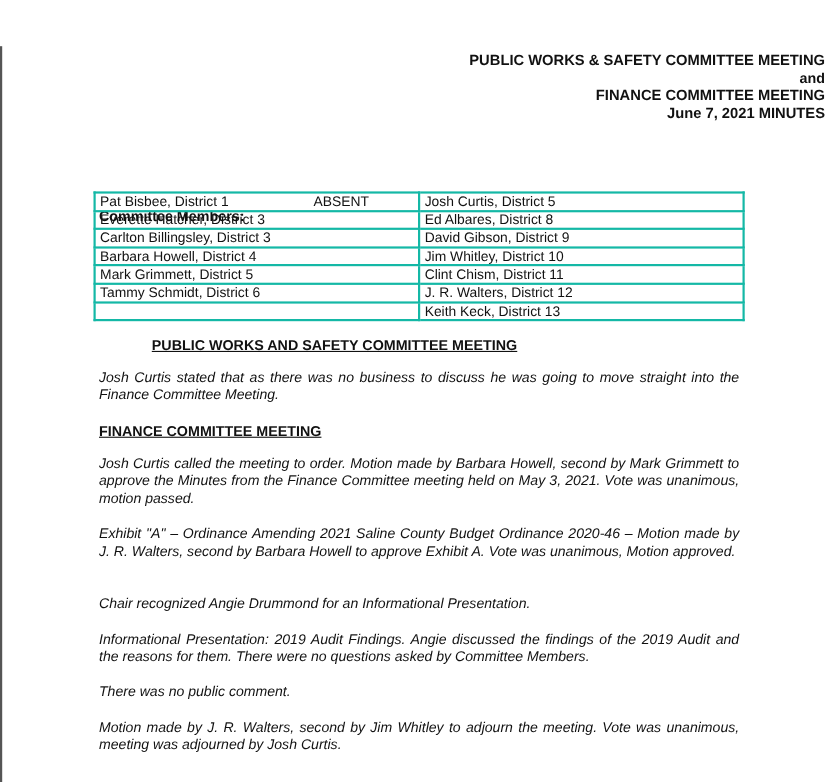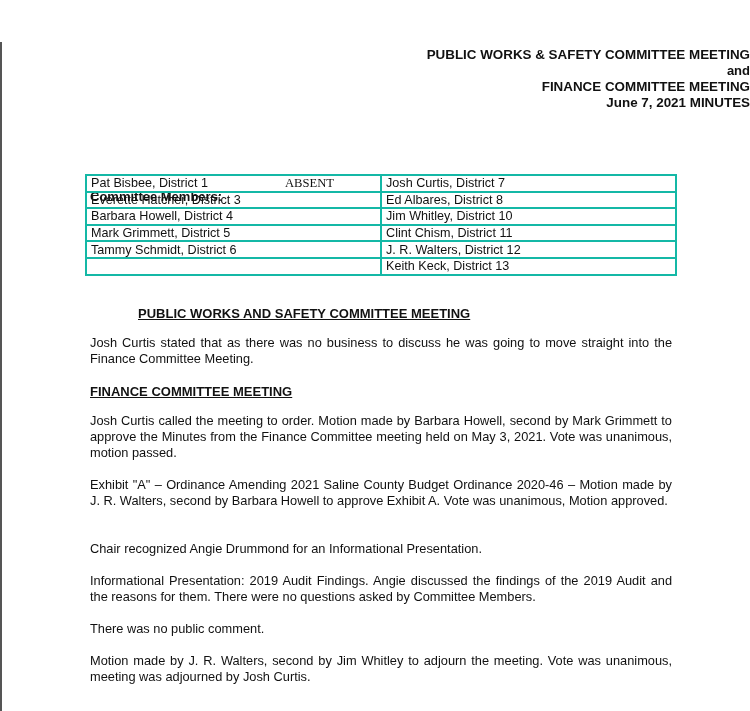--- a/index.html
+++ b/index.html
@@ -24,53 +24,57 @@
     table.members {
       position: absolute; left: 85px; top: 174px; width: 592px;
       border-collapse: collapse; font-size: 12.6px;
     }
     table.members td {
       border: 2px solid #14b8a6; height: 14.6px; padding: 0 0 0 4px;
       line-height: 14px; vertical-align: middle; white-space: nowrap;
     }
     table.members td.left { width: 290px; position: relative; }
     table.members td.right { width: 290px; }
-    .absent { position: absolute; left: 198px; top: 0; font-family: Liberation Serif, serif; }
+    .absent { position: absolute; left: 198px; top: 0; }
     .section-title {
       position: absolute; left: 90px; font-weight: bold; font-size: 13px;
       text-decoration: underline;
     }
     .para {
       position: absolute; left: 90px; width: 582px; font-size: 12.8px;
-      line-height: 16.2px; text-align: justify;
+      line-height: 16.2px; text-align: justify; font-style: italic;
     }
   </style>
 </head>
 <body>
 
 <div class="edge-line"></div>
 
 <div class="header">
   <div>PUBLIC WORKS &amp; SAFETY COMMITTEE MEETING</div>
   <div class="sub">and</div>
   <div>FINANCE COMMITTEE MEETING</div>
   <div>June 7, 2021 MINUTES</div>
 </div>
 
 <div class="members-label">Committee Members:</div>
 
 <table class="members">
   <tbody>
     <tr>
       <td class="left"><span>Pat Bisbee, District 1</span><span class="absent">ABSENT</span></td>
-      <td class="right">Josh Curtis, District 7</td>
+      <td class="right">Josh Curtis, District 5</td>
     </tr>
     <tr>
       <td class="left">Everette Hatcher, District 3</td>
       <td class="right">Ed Albares, District 8</td>
+    </tr>
+    <tr>
+      <td class="left">Carlton Billingsley, District 3</td>
+      <td class="right">David Gibson, District 9</td>
     </tr>
     <tr>
       <td class="left">Barbara Howell, District 4</td>
       <td class="right">Jim Whitley, District 10</td>
     </tr>
     <tr>
       <td class="left">Mark Grimmett, District 5</td>
       <td class="right">Clint Chism, District 11</td>
     </tr>
     <tr>

